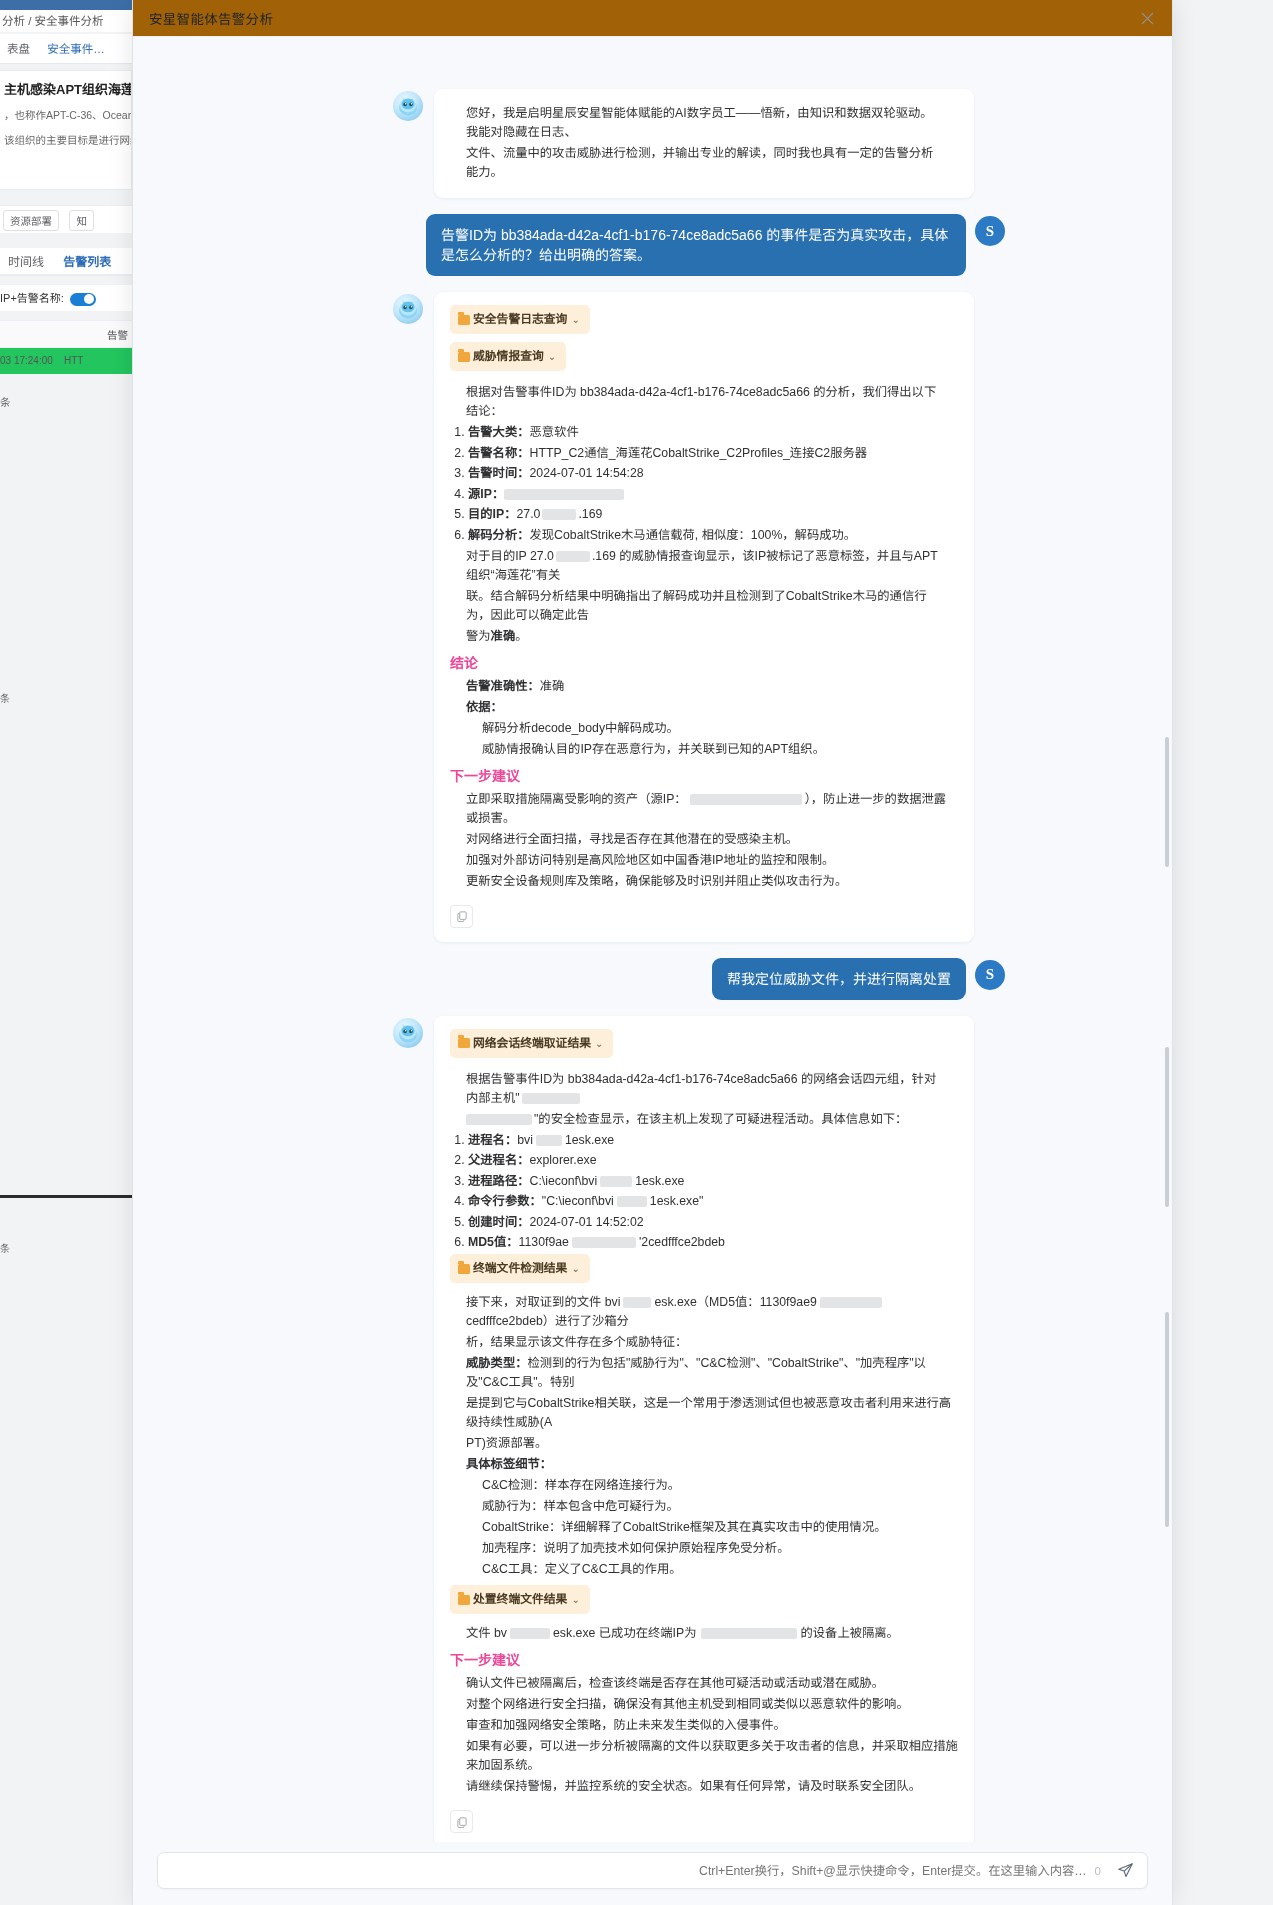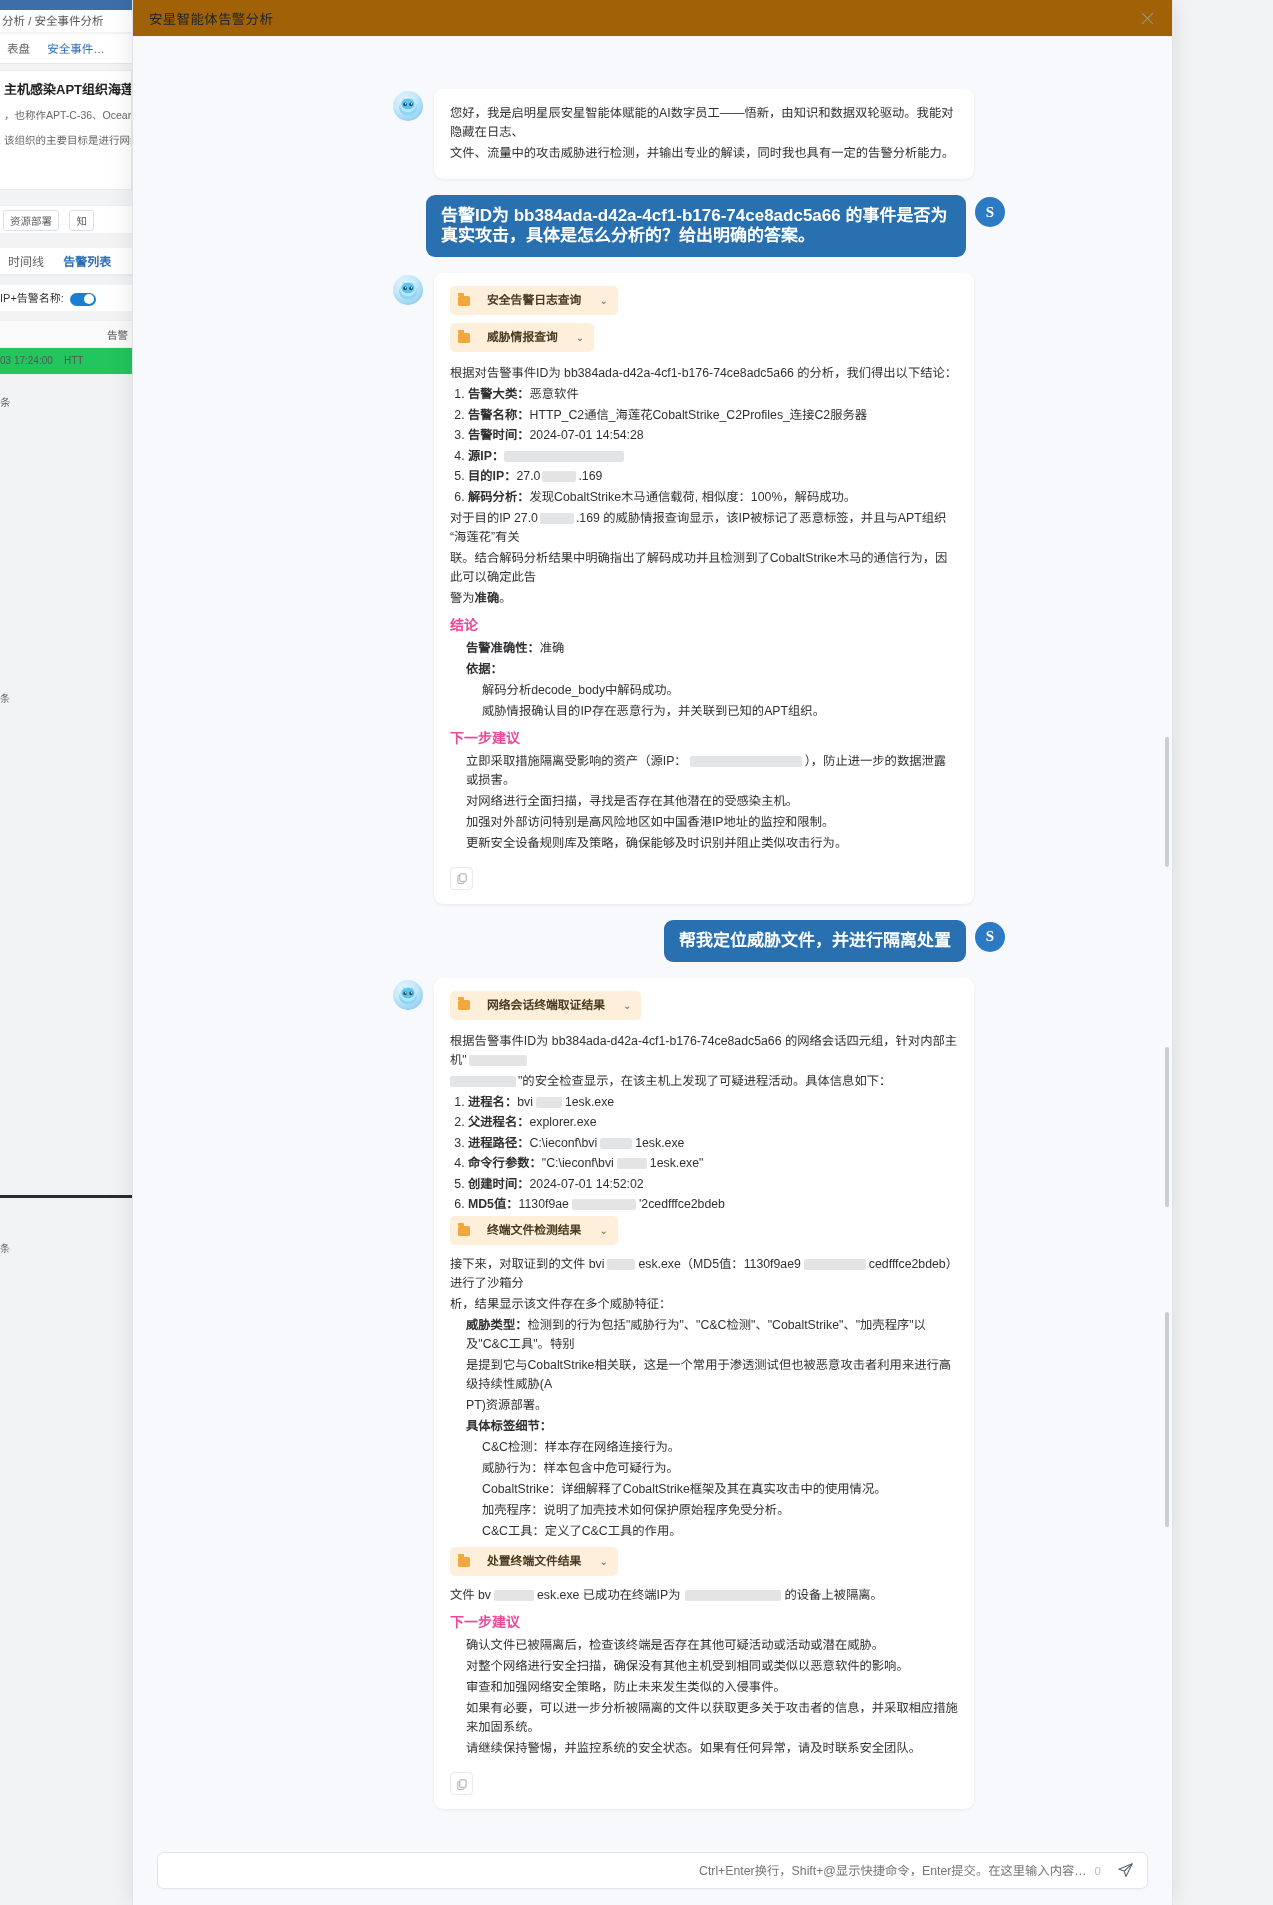--- a/index.html
+++ b/index.html
@@ -166,43 +166,43 @@
     padding: 13px 16px 14px 16px;
     box-shadow: 0 1px 3px rgba(18,40,70,.07);
     font-size: 12.3px; line-height: 19px; color: #303133;
     max-width: 540px;
   }
   .bubble-user {
     background: #2970b0;
     color: #ffffff;
     border-radius: 9px;
     padding: 11px 15px;
-    font-size: 17px; line-height: 20px;
-    max-width: 540px; font-weight: 700; margin-left: 16px;
+    font-size: 14px; line-height: 20px;
+    max-width: 540px; font-weight: 400; margin-left: 16px;
   }
 
   .tool-chip {
-    display: inline-flex; align-items: center; gap: 17px;
+    display: inline-flex; align-items: center; gap: 3px;
     background: #fdefd9;
     border-radius: 5px;
     padding: 5px 10px 5px 8px;
     font-size: 11.8px; color: #4a3b22; font-weight: bold;
     margin-bottom: 8px; cursor: pointer;
   }
   .tool-chip .folder {
     width: 12px; height: 10px; border-radius: 1.5px;
     background: #f0a83c; position: relative; flex:0 0 12px;
   }
   .tool-chip .folder::before {
     content:''; position:absolute; left:0; top:-3px; width:6px; height:3px;
     background:#f0a83c; border-radius:1px 1px 0 0;
   }
   .tool-chip .chev { font-size: 10px; color:#8a7a5e; margin-left:1px; }
 
-  .para { margin: 2px 0; }
+  .para { margin: 2px 16px; }
   ol.numlist { margin: 2px 0 2px 0; padding-left: 18px; }
   ol.numlist li { margin: 1.5px 0; }
   ol.numlist li b { font-weight: bold; }
 
   .h-sec { font-size: 14px; font-weight: bold; color: #ec4899; margin: 8px 0 4px 0; }
   .indent1 { padding-left: 16px; }
   .indent1 .l, .indent2 .l { margin: 2px 0; }
 
   .redact {
     display:inline-block; vertical-align: middle;

